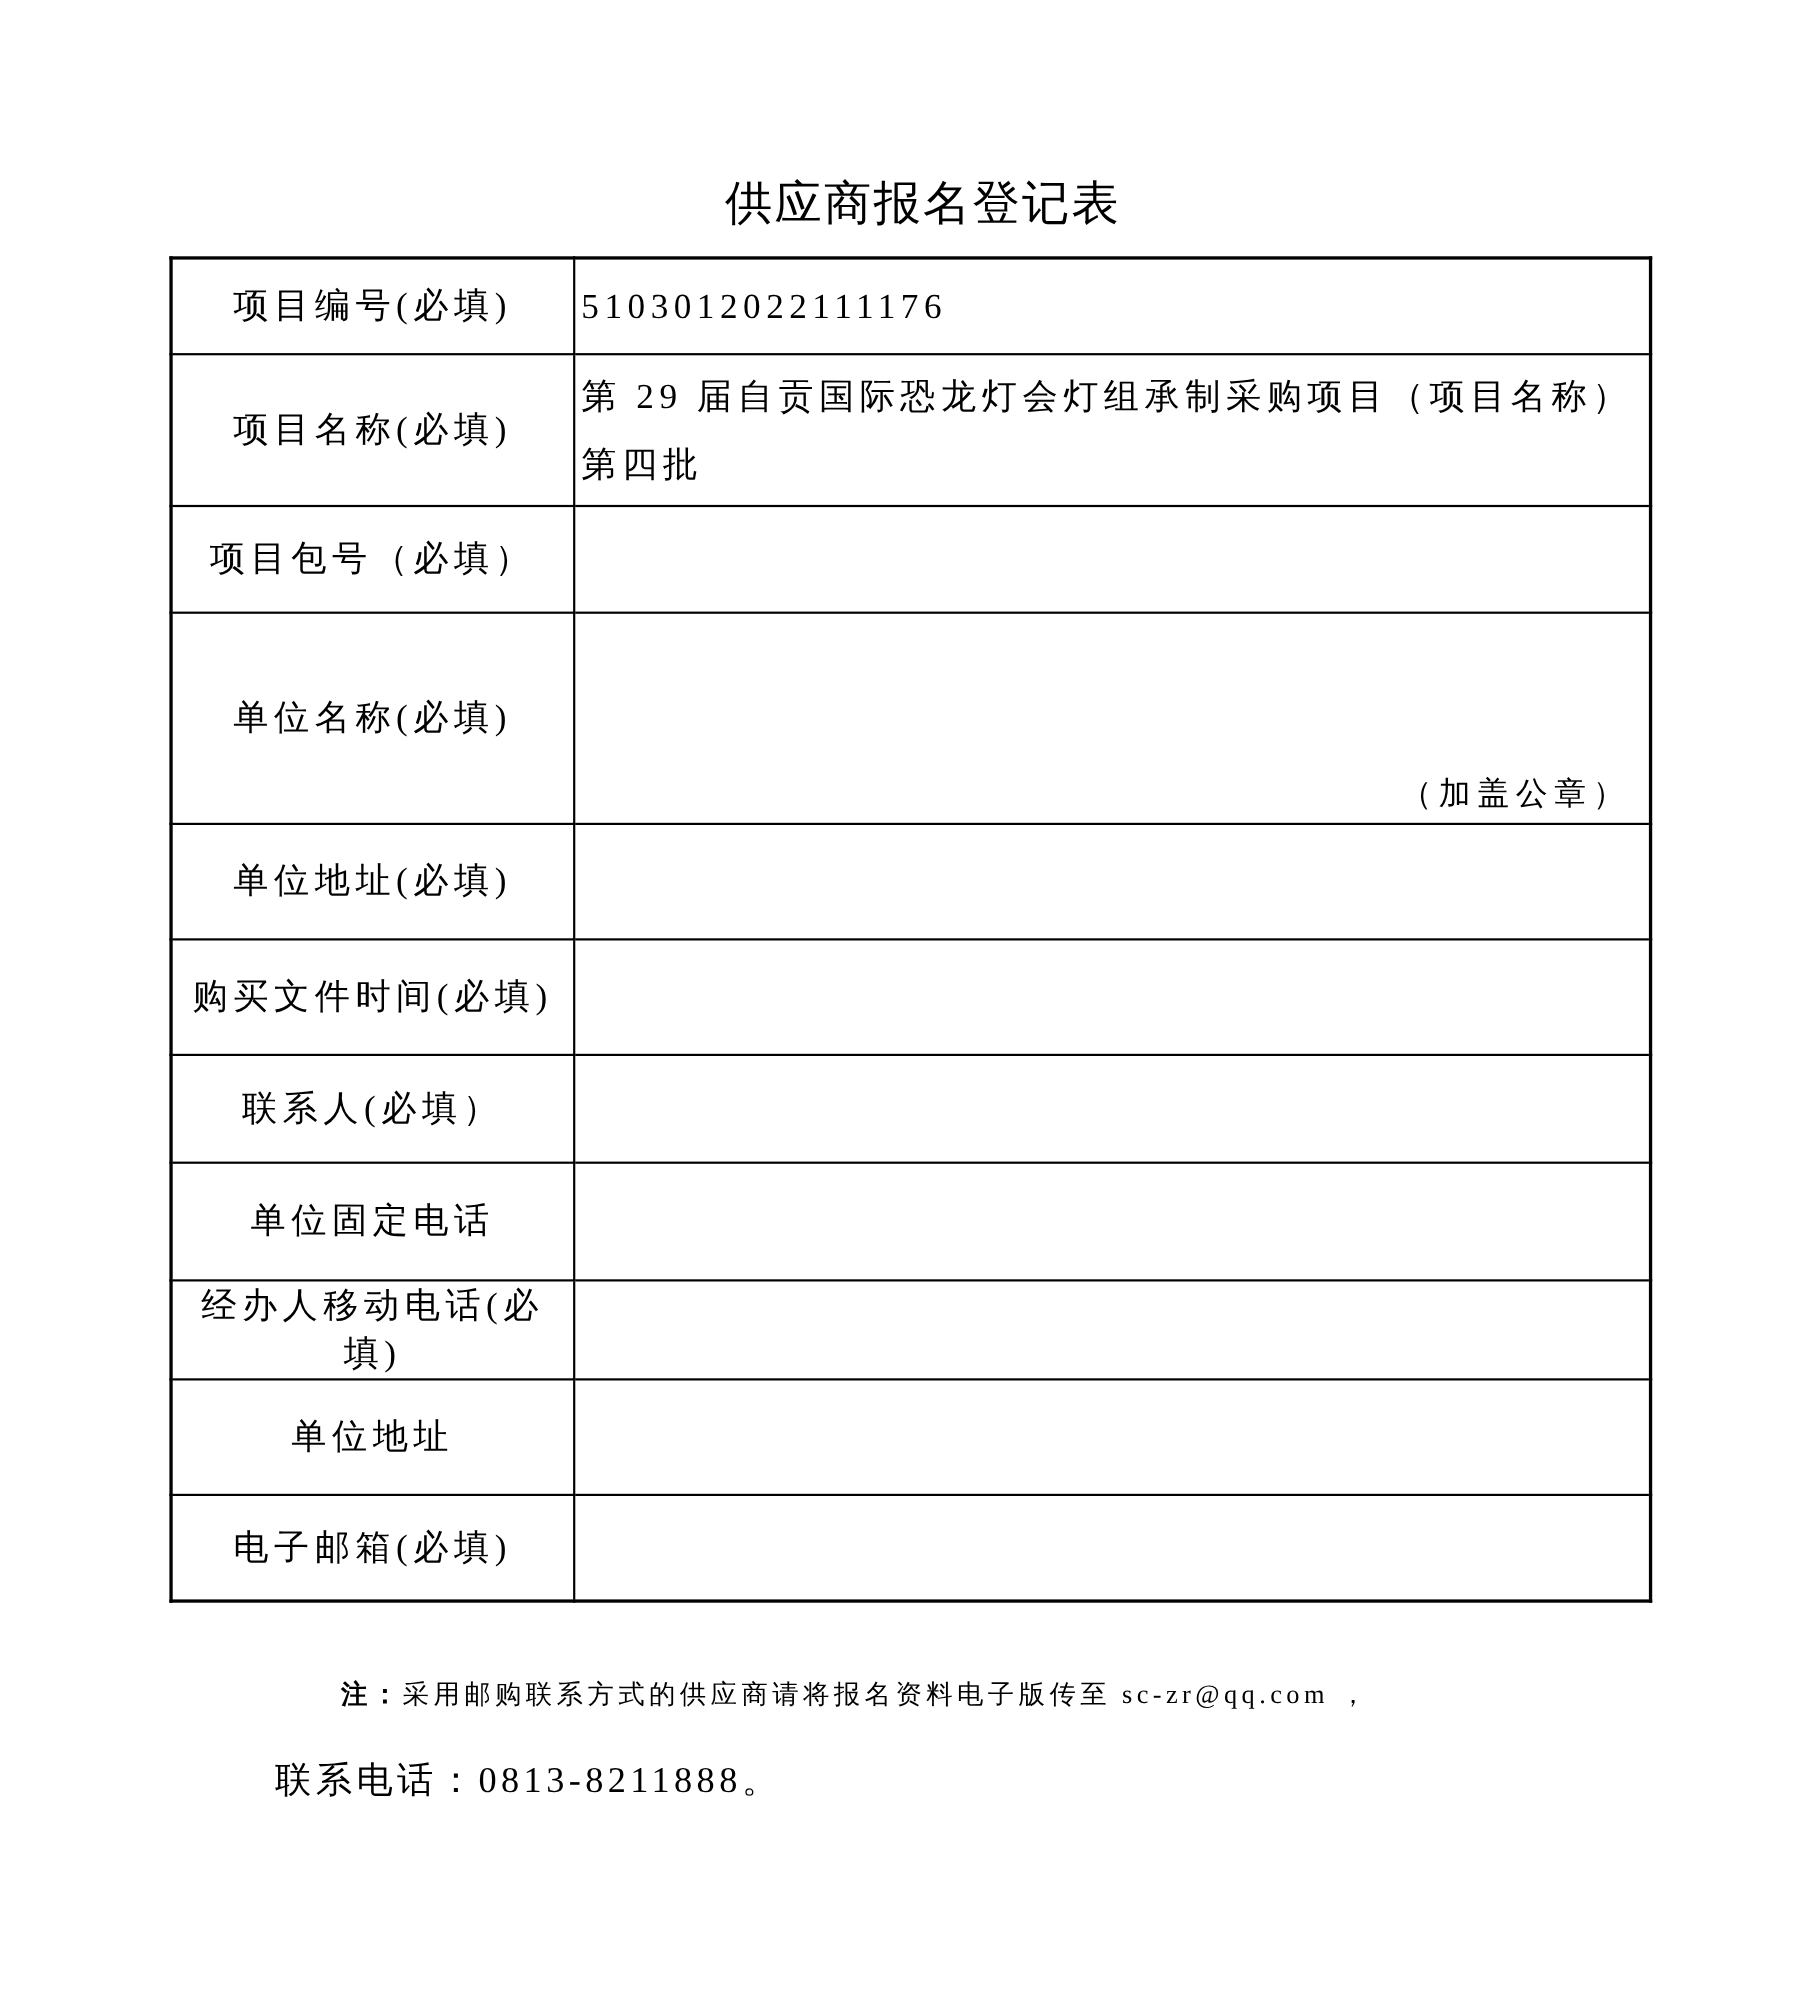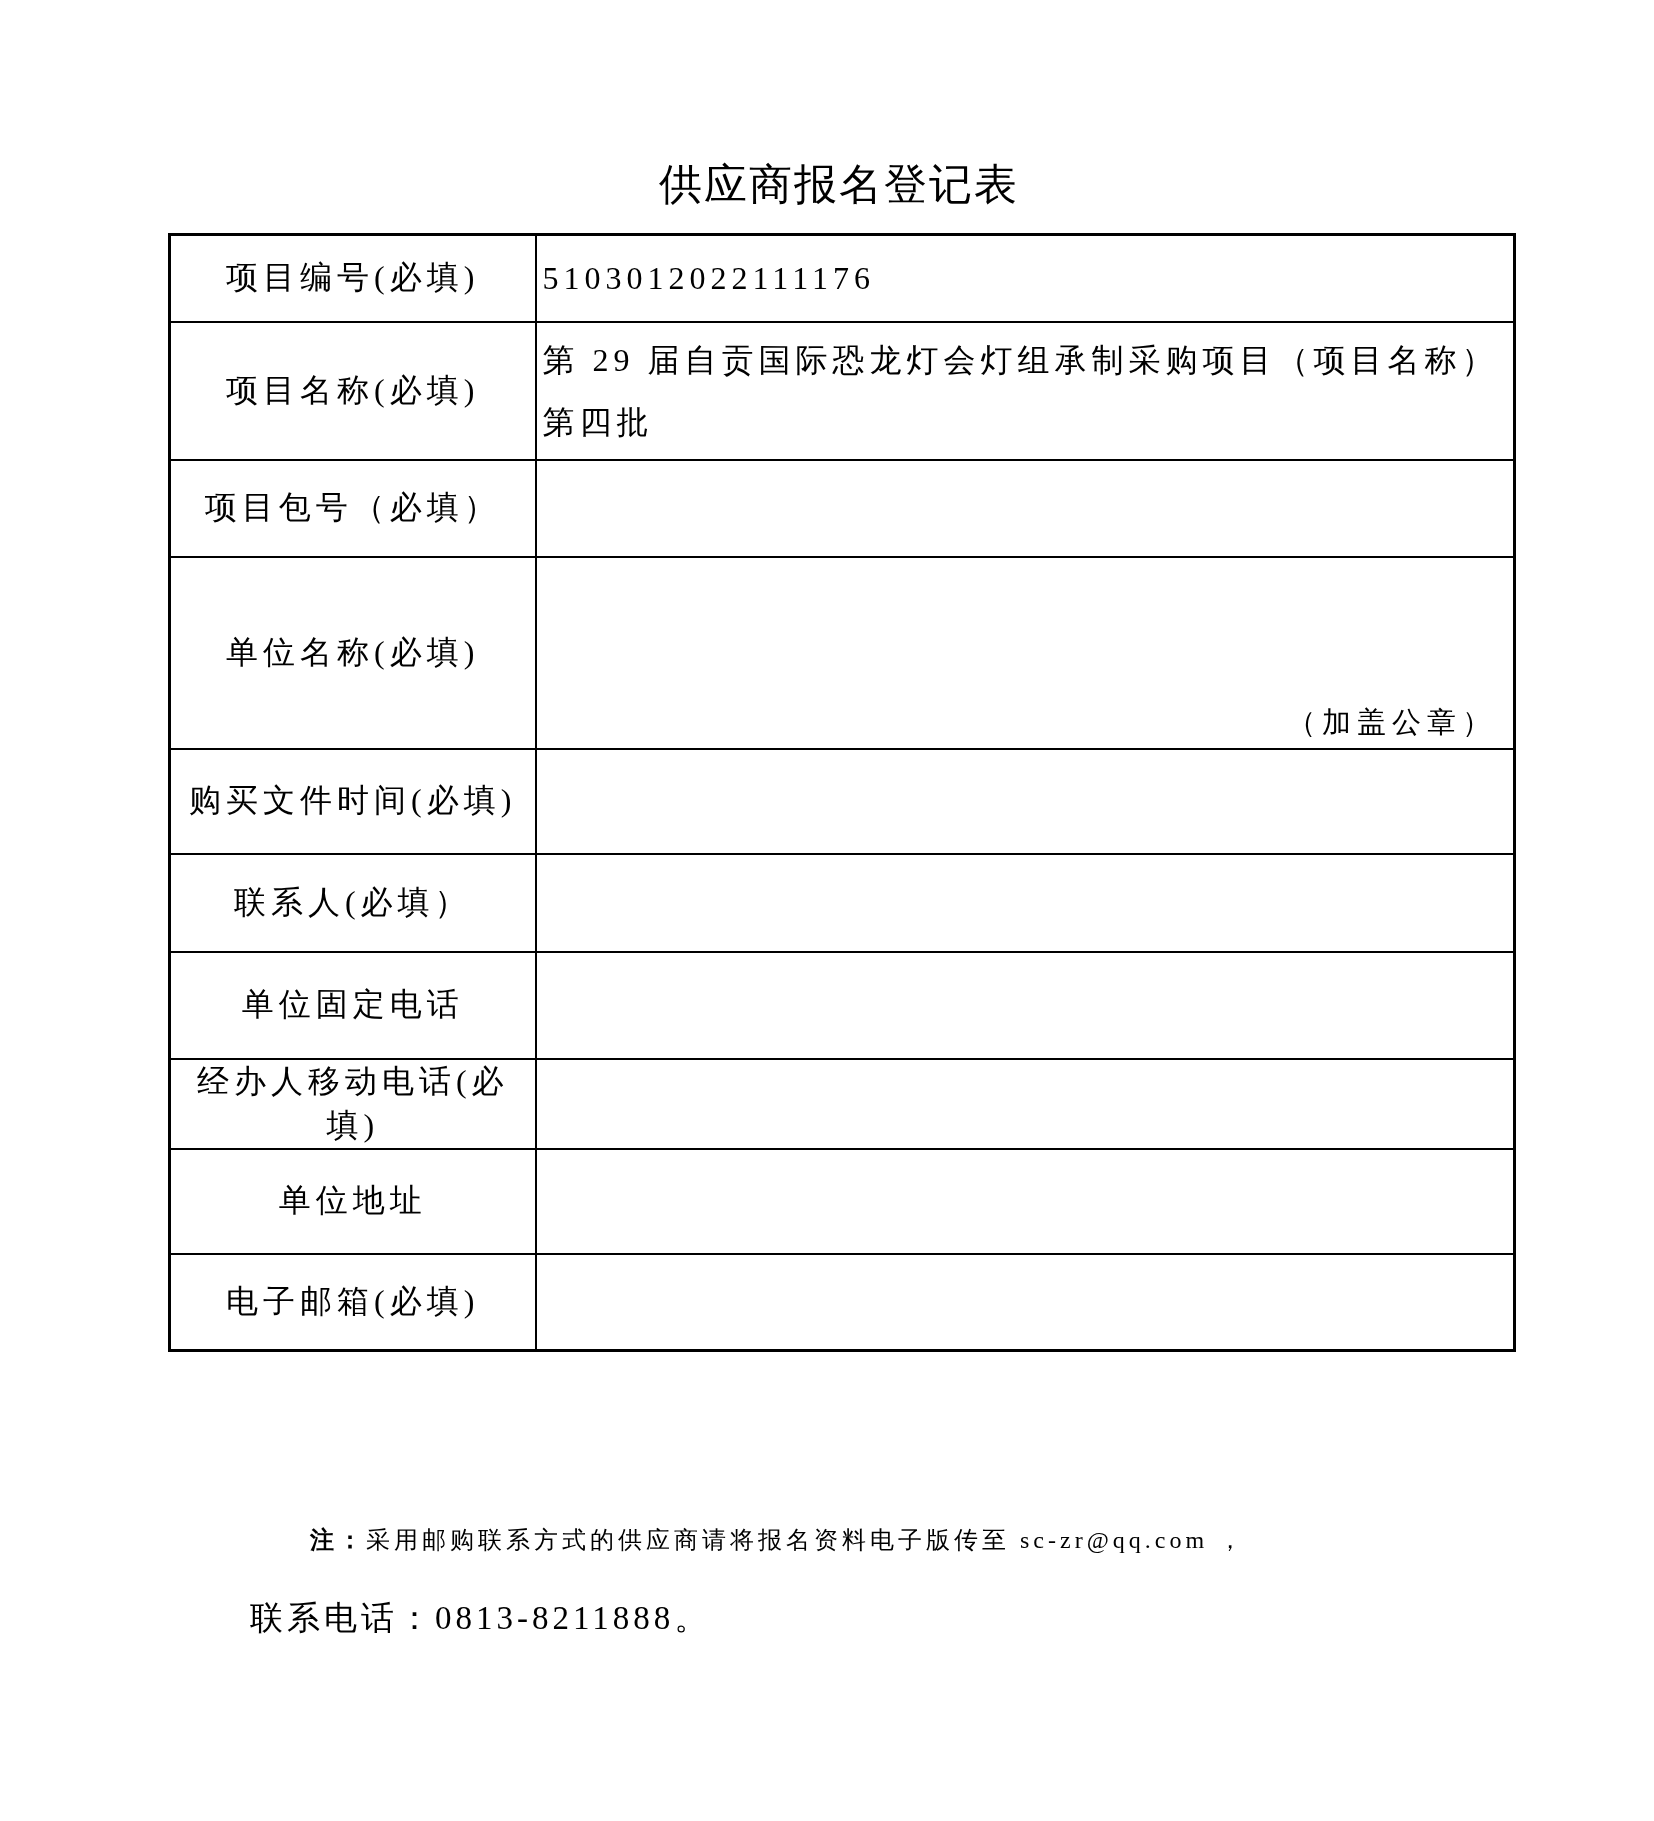--- a/index.html
+++ b/index.html
@@ -18,21 +18,21 @@
     top: 156px;
     left: 12px;
     width: 100%;
     text-align: center;
     font-size: 43px;
     font-weight: normal;
     letter-spacing: 2px;
   }
   table.reg {
     position: absolute;
-    left: 168px;
+    left: 154px;
     top: 233px;
     width: 1345px;
     border-collapse: collapse;
     table-layout: fixed;
     border: 3px solid #000000;
   }
   table.reg col.c-label { width: 366px; }
   table.reg col.c-value { width: 979px; }
   table.reg td {
     border: 2px solid #000000;
@@ -107,20 +107,24 @@
         <td class="value-cell"></td>
       </tr>
       <tr style="height:97px">
         <td class="label-cell">单位名称(必填)</td>
         <td class="value-cell">
           <span></span>
           <span class="stamp">（加盖公章）</span>
         </td>
       </tr>
       <tr style="height:105px">
+        <td class="label-cell">单位地址(必填)</td>
+        <td class="value-cell"></td>
+      </tr>
+      <tr style="height:105px">
         <td class="label-cell">购买文件时间(必填)</td>
         <td class="value-cell"></td>
       </tr>
       <tr style="height:98px">
         <td class="label-cell">联系人(必填）</td>
         <td class="value-cell"></td>
       </tr>
       <tr style="height:107px">
         <td class="label-cell">单位固定电话</td>
         <td class="value-cell"></td>

